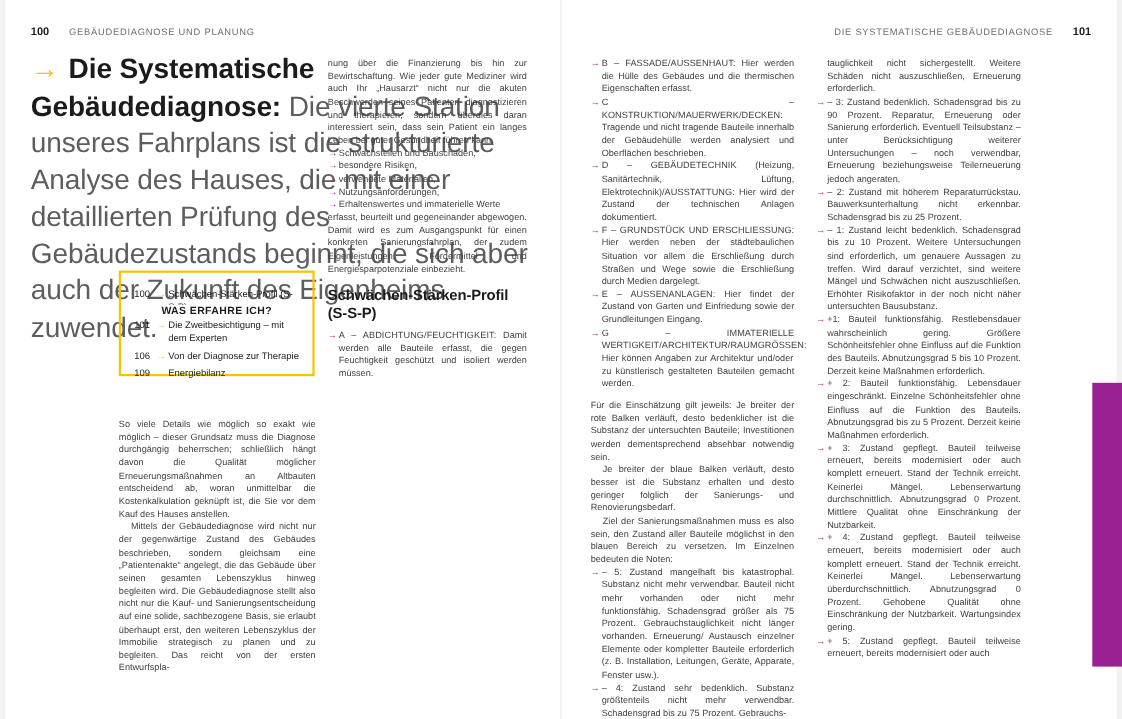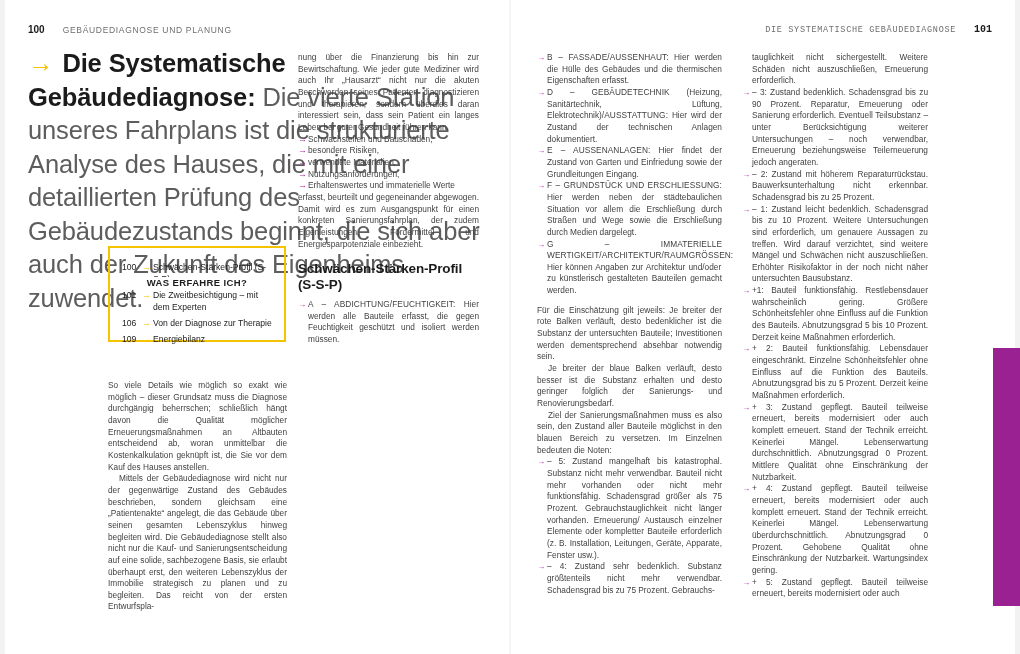--- a/index.html
+++ b/index.html
@@ -59,21 +59,21 @@
     white-space: nowrap;
   }
   .runhead .folio {
     font-weight: bold;
     color: #1c1c1c;
     font-size: 10px;
     letter-spacing: 0;
   }
   .runhead-left { left: 28px; }
   .runhead-left .folio { margin-right: 18px; }
-  .runhead-right { right: 28px; text-align: right; font-family: Liberation Mono, monospace; }
+  .runhead-right { right: 28px; text-align: right; }
   .runhead-right .folio { margin-left: 18px; }
 
   
   .intro {
     position: absolute;
     left: 28px;
     top: 47px;
     width: 468px;
     font-size: 25.5px;
     line-height: 33.5px;
@@ -264,32 +264,33 @@
         <span class="ar">→</span>
         <span class="tx">Erhaltenswertes und immaterielle Werte</span>
       </div>
     </div>
 
     <p>erfasst, beurteilt und gegeneinander abgewogen. Damit wird es zum Ausgangspunkt für einen konkreten Sanierungsfahrplan, der zudem Eigenleistungen, Fördermittel und Energiesparpotenziale einbezieht.</p>
 
     <h2 class="subhead">Schwächen-Stärken-Profil (S-S-P)</h2>
 
 
-    <p class="hang"><span class="ar-inline">→</span><span class="caps">A – ABDICHTUNG/FEUCHTIGKEIT:</span><span> Hier werden alle Bauteile erfasst, die gegen Feuchtigkeit geschützt und isoliert werden müssen.</span></p>
+    <p class="hang"><span class="ar-inline">→</span><span class="caps">A – ABDICHTUNG/FEUCHTIGKEIT:</span><span> Damit werden alle Bauteile erfasst, die gegen Feuchtigkeit geschützt und isoliert werden müssen.</span></p>
   </div>
 
   <div class="col col-3">
     <p class="hang"><span class="ar-inline">→</span><span class="caps">B – FASSADE/AUSSENHAUT:</span><span> Hier werden die Hülle des Gebäudes und die thermischen Eigenschaften erfasst.</span></p>
 
+    <p class="hang"><span class="ar-inline">→</span><span class="caps">C – KONSTRUKTION/MAUERWERK/DECKEN:</span><span> Tragende und nicht tragende Bauteile innerhalb der Gebäudehülle werden analysiert und Oberflächen beschrieben.</span></p>
 
     <p class="hang"><span class="ar-inline">→</span><span class="caps">D – GEBÄUDETECHNIK</span><span> (Heizung, Sanitärtechnik, Lüftung, Elektrotechnik)/</span><span class="caps">AUSSTATTUNG:</span><span> Hier wird der Zustand der technischen Anlagen dokumentiert.</span></p>
 
+    <p class="hang"><span class="ar-inline">→</span><span class="caps">F – GRUNDSTÜCK UND ERSCHLIESSUNG:</span><span> Hier werden neben der städtebaulichen Situation vor allem die Erschließung durch Straßen und Wege sowie die Erschließung durch Medien dargelegt.</span></p>
+
     <p class="hang"><span class="ar-inline">→</span><span class="caps">E – AUSSENANLAGEN:</span><span> Hier findet der Zustand von Garten und Einfriedung sowie der Grundleitungen Eingang.</span></p>
-
-    <p class="hang"><span class="ar-inline">→</span><span class="caps">F – GRUNDSTÜCK UND ERSCHLIESSUNG:</span><span> Hier werden neben der städtebaulichen Situation vor allem die Erschließung durch Straßen und Wege sowie die Erschließung durch Medien dargelegt.</span></p>
 
     <p class="hang"><span class="ar-inline">→</span><span class="caps">G – IMMATERIELLE WERTIGKEIT/ARCHITEKTUR/RAUMGRÖSSEN:</span><span> Hier können Angaben zur Architektur und/oder zu künstlerisch gestalteten Bauteilen gemacht werden.</span></p>
 
     <p style="height:8px"></p>
 
     <p>Für die Einschätzung gilt jeweils: Je breiter der rote Balken verläuft, desto bedenklicher ist die Substanz der untersuchten Bauteile; Investitionen werden dementsprechend absehbar notwendig sein.</p>
     <p class="indent">Je breiter der blaue Balken verläuft, desto besser ist die Substanz erhalten und desto geringer folglich der Sanierungs- und Renovierungsbedarf.</p>
     <p class="indent">Ziel der Sanierungsmaßnahmen muss es also sein, den Zustand aller Bauteile möglichst in den blauen Bereich zu versetzen. Im Einzelnen bedeuten die Noten:</p>
 
     <p class="hang"><span class="ar-inline">→</span><span>– 5: Zustand mangelhaft bis katastrophal. Substanz nicht mehr verwendbar. Bauteil nicht mehr vorhanden oder nicht mehr funktionsfähig. Schadensgrad größer als 75 Prozent. Gebrauchstauglichkeit nicht länger vorhanden. Erneuerung/ Austausch einzelner Elemente oder kompletter Bauteile erforderlich (z. B. Installation, Leitungen, Geräte, Apparate, Fenster usw.).</span></p>

